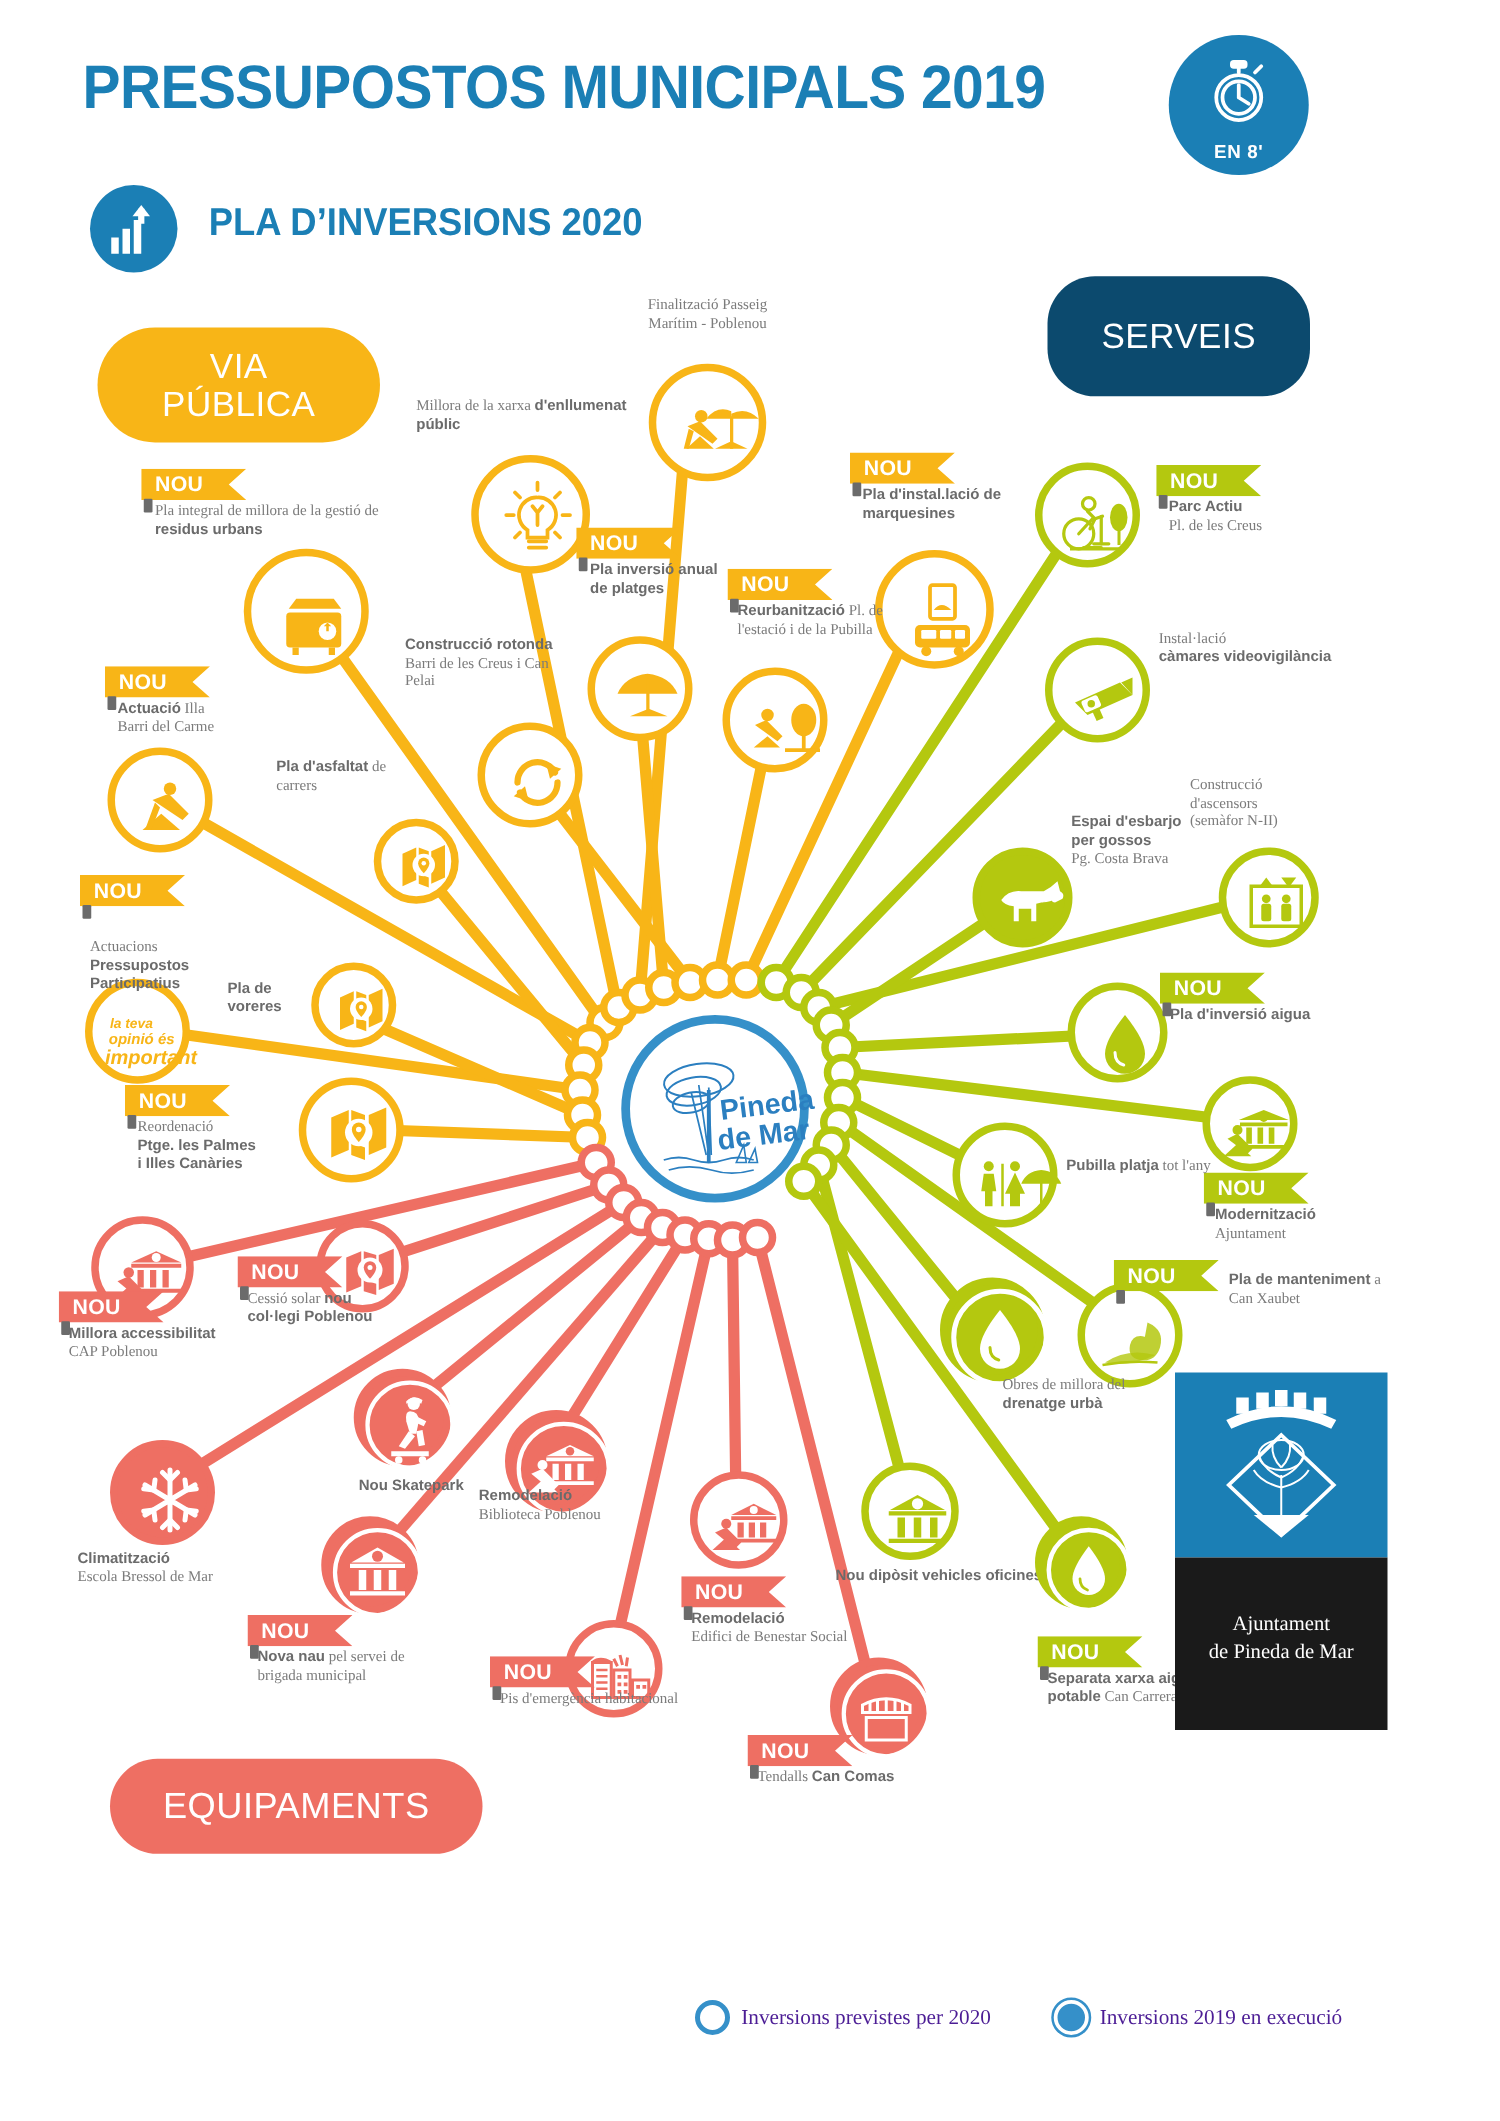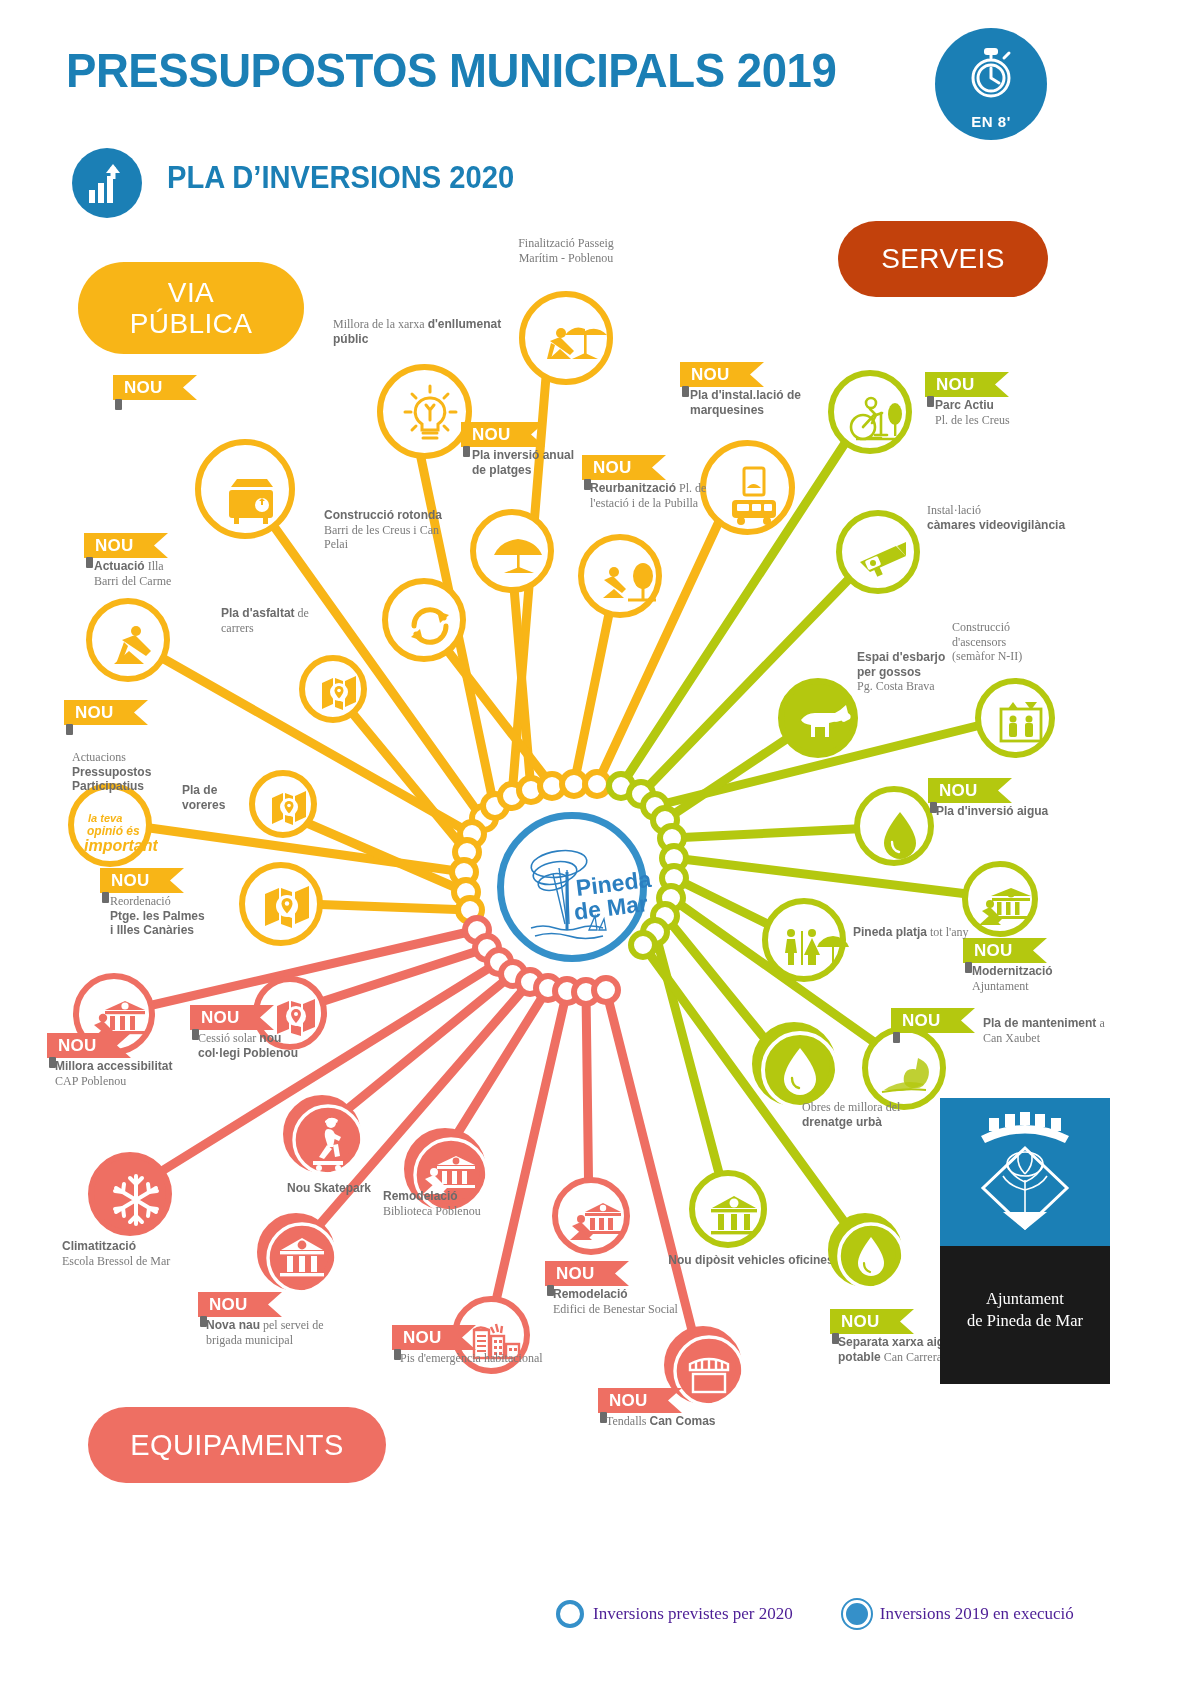--- a/index.html
+++ b/index.html
@@ -39,21 +39,21 @@
     transform:scaleX(0.94);transform-origin:left center;
   }
 
   
   .pill{
     position:absolute;display:flex;align-items:center;justify-content:center;
     text-align:center;color:#fff;font-size:28px;font-weight:normal;line-height:1.12;
     border-radius:46px;letter-spacing:.4px;
   }
   .pill.via{left:78px;top:262px;width:226px;height:92px;background:#F8B517;border-radius:46px;}
-  .pill.serveis{left:838px;top:221px;width:210px;height:76px;background:#c2410c;border-radius:38px;}
+  .pill.serveis{left:838px;top:221px;width:210px;height:96px;background:#0c4a6e;border-radius:38px;}
   .pill.equip{left:88px;top:1407px;width:298px;height:76px;background:#EE6F63;border-radius:38px;font-size:29px;}
 
   
   .node{position:absolute;border-radius:50%;box-sizing:border-box;background:#fff;}
   .node.open{border-width:6px;border-style:solid;}
   .node.fill{border-width:6px;border-style:solid;}
   .node svg{position:absolute;left:0;top:0;}
 
   
   .lab{
@@ -224,20 +224,23 @@
   </div>
   <div class="nou" style="left:113px;top:375px;">
     <div class="flagwrap">
         <svg width="84" height="25" viewBox="0 0 84 25">
           <path d="M0 0 H84 L70 12.5 L84 25 H0 Z" fill="#F8B517"></path>
         </svg>
       <span class="txt">NOU</span>
       </div>
     <div class="tail"></div>
   </div>
+  <div class="lab" style="left:124px;top:401px;width:210px;">
+    Pla integral de millora de la gestió de <b>residus urbans</b>
+  </div>
 
   <div class="node open" style="left:377px;top:364px;width:95px;height:95px;border-color:#F8B517;">
     <svg width="95" height="95" viewBox="0 0 95 95">
       <g fill="none" stroke="#F8B517" stroke-width="3" stroke-linecap="round">
         <path d="M47 28 a14 14 0 0 1 8 26 l0 6 l-16 0 l0 -6 a14 14 0 0 1 8 -26 z"></path>
         <path d="M40 63 h14 M40 68 h14"></path>
         <path d="M47 16 v6 M29 24 l4 4 M65 24 l-4 4 M22 42 h6 M67 42 h6 M29 60 l4 -4 M65 60 l-4 -4"></path>
         <path d="M47 40 l-4 -5 M47 40 l4 -5 M47 40 v10"></path>
       </g>
     </svg>
@@ -618,21 +621,21 @@
           <path d="M19 35 h8 l2 14 h-3 l0 12 h-6 l0 -12 h-3 z"></path>
         <rect x="33" y="27" width="2" height="34"></rect>
         <circle cx="44" cy="29" r="4"></circle>
           <path d="M44 34 l8 17 h-16 z M40 51 h8 l0 10 h-8 z"></path>
         <path d="M65 32 q-12 1 -16 11 l32 0 q-4 -10 -16 -11 z"></path>
         <rect x="64" y="36" width="2" height="24"></rect>
       </g>
     </svg>
   </div>
   <div class="lab" style="left:853px;top:925px;width:120px;">
-    <b>Pineda platja</b> tot l'any
+    <b>Pubilla platja</b> tot l'any
   </div>
 
   <div class="node open" style="left:862px;top:1026px;width:84px;height:84px;border-color:#B4C80F;">
     <svg width="84" height="84" viewBox="0 0 84 84">
       <g fill="#B4C80F" opacity="0.85">
         <path d="M50 26 q14 6 10 20 q-4 12 -16 10 q-10 -2 -8 -12 q2 -8 10 -7 q7 1 6 7 q-1 5 -6 4"></path>
       </g>
       <path d="M16 58 q18 -12 40 -6 q-20 10 -40 6z" fill="#B4C80F" opacity="0.8"></path>
       <path d="M14 60 q22 -4 44 -2" stroke="#B4C80F" stroke-width="2" fill="none"></path>
     </svg>

